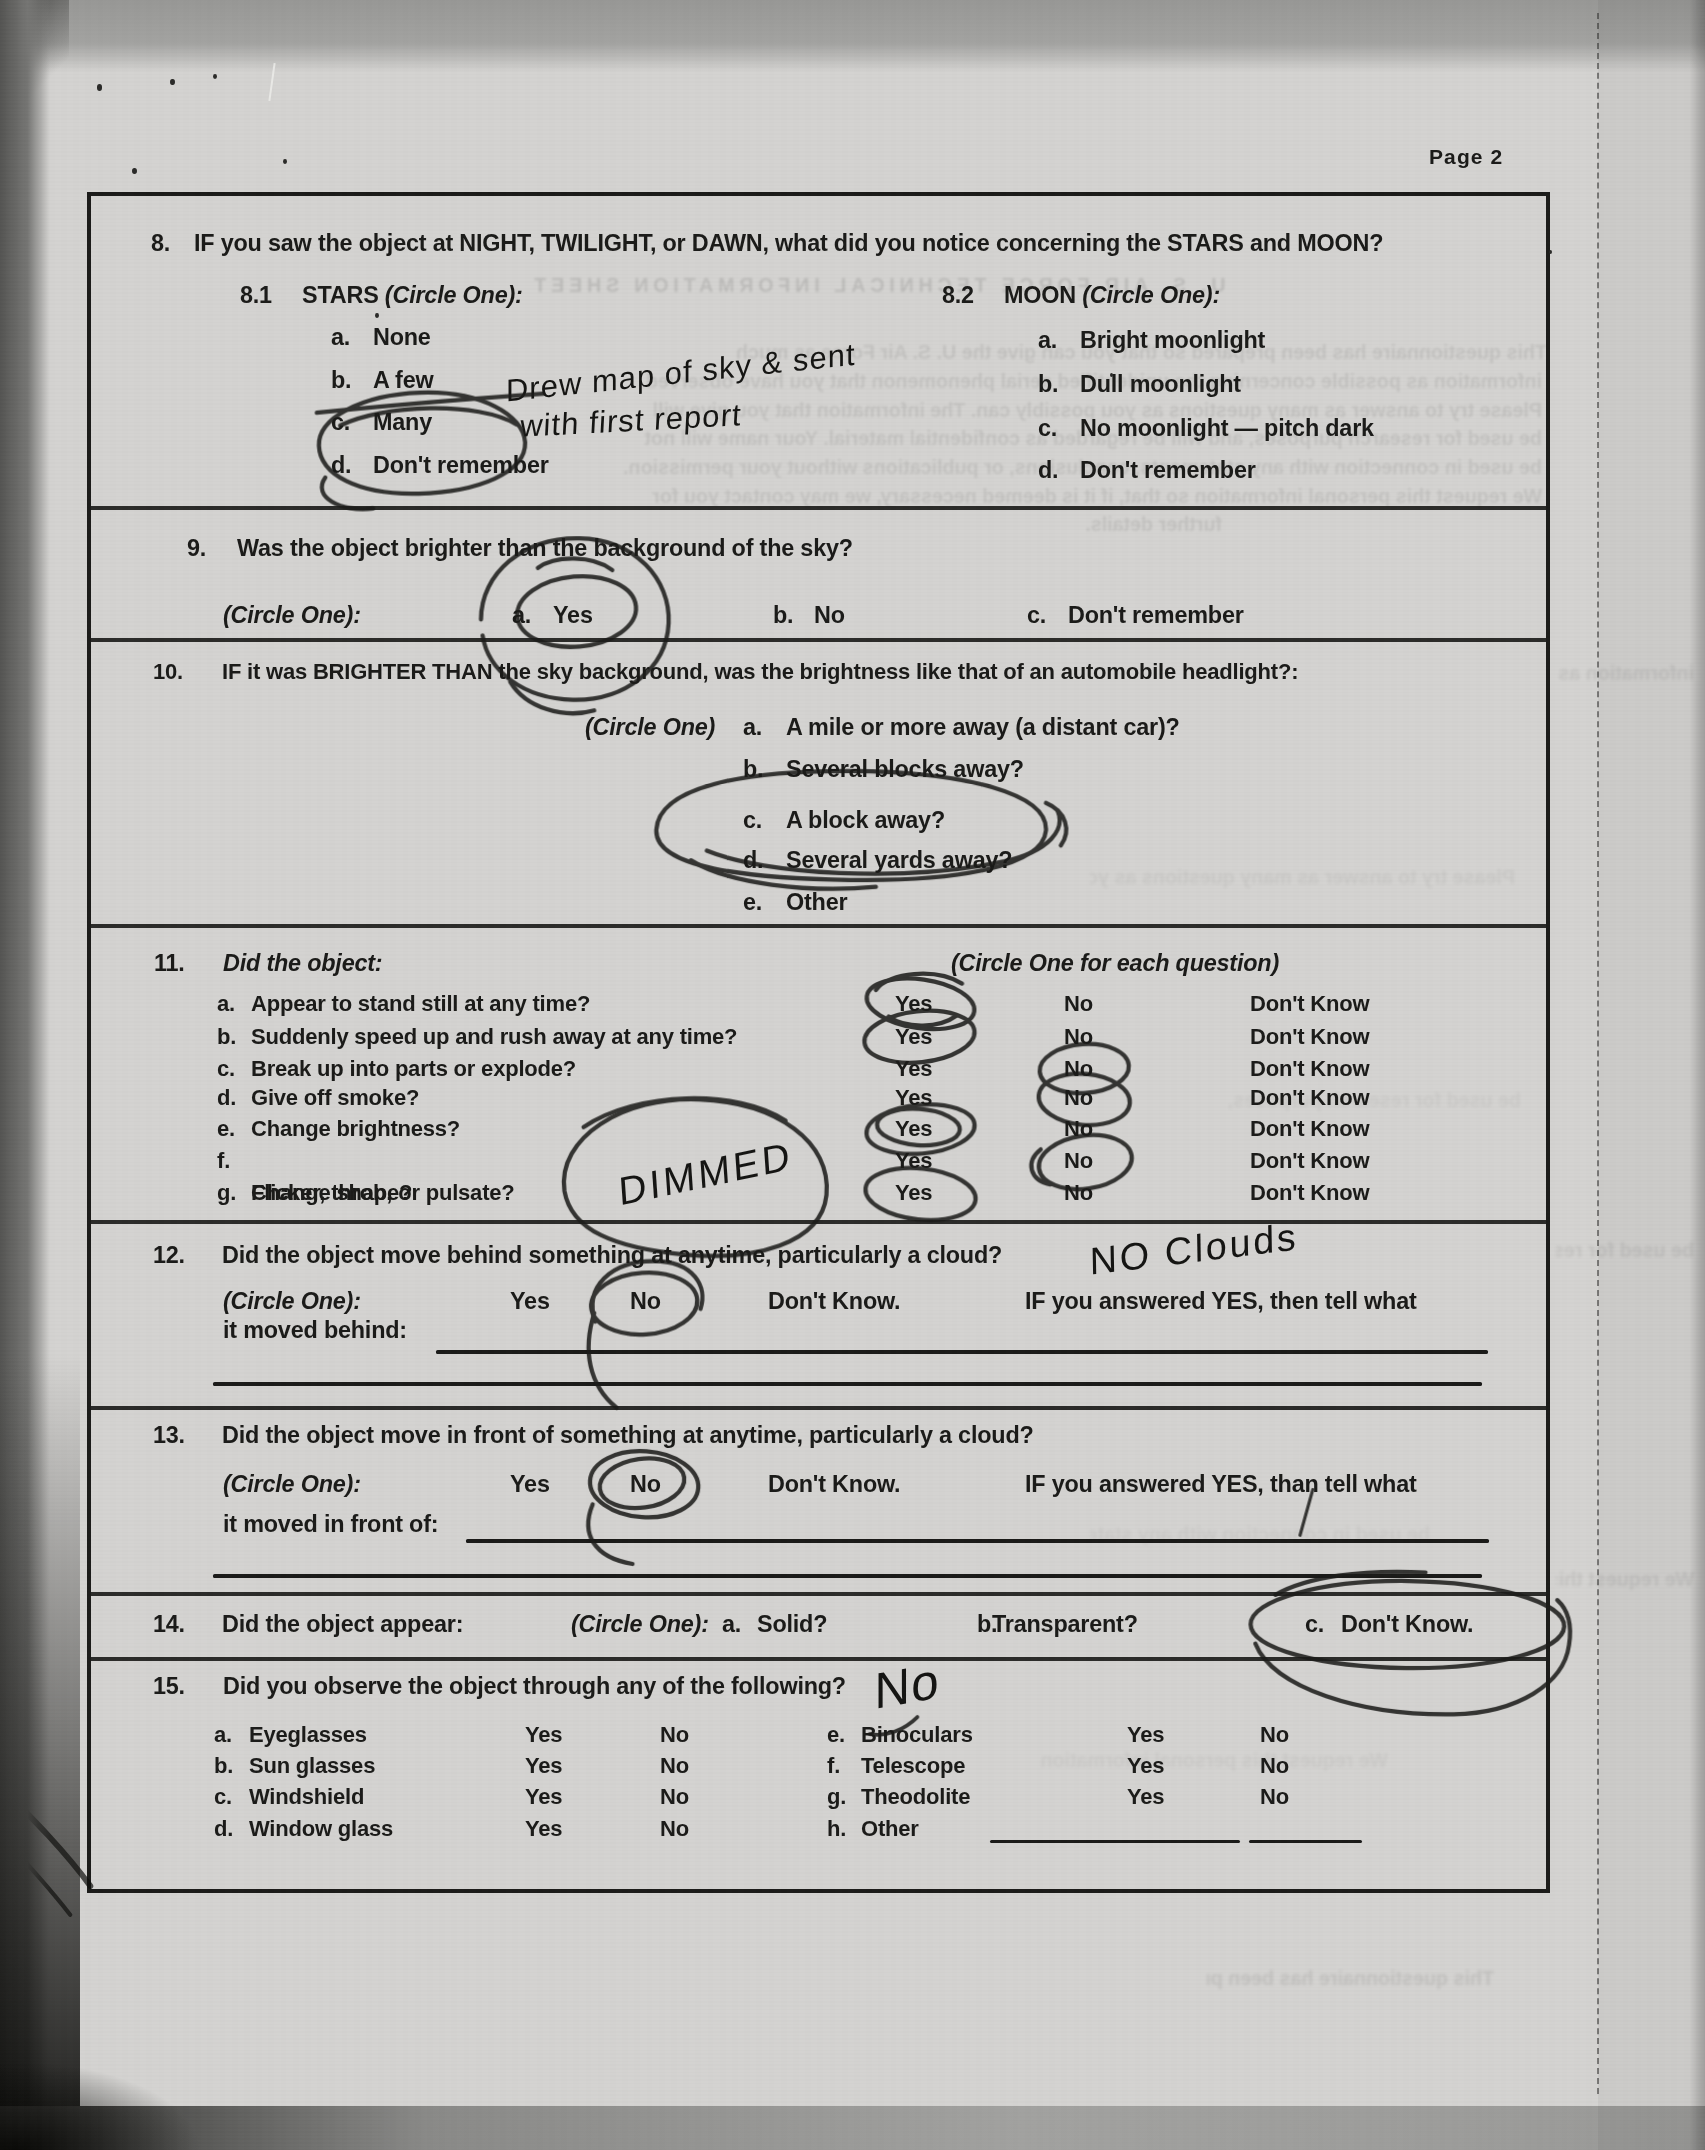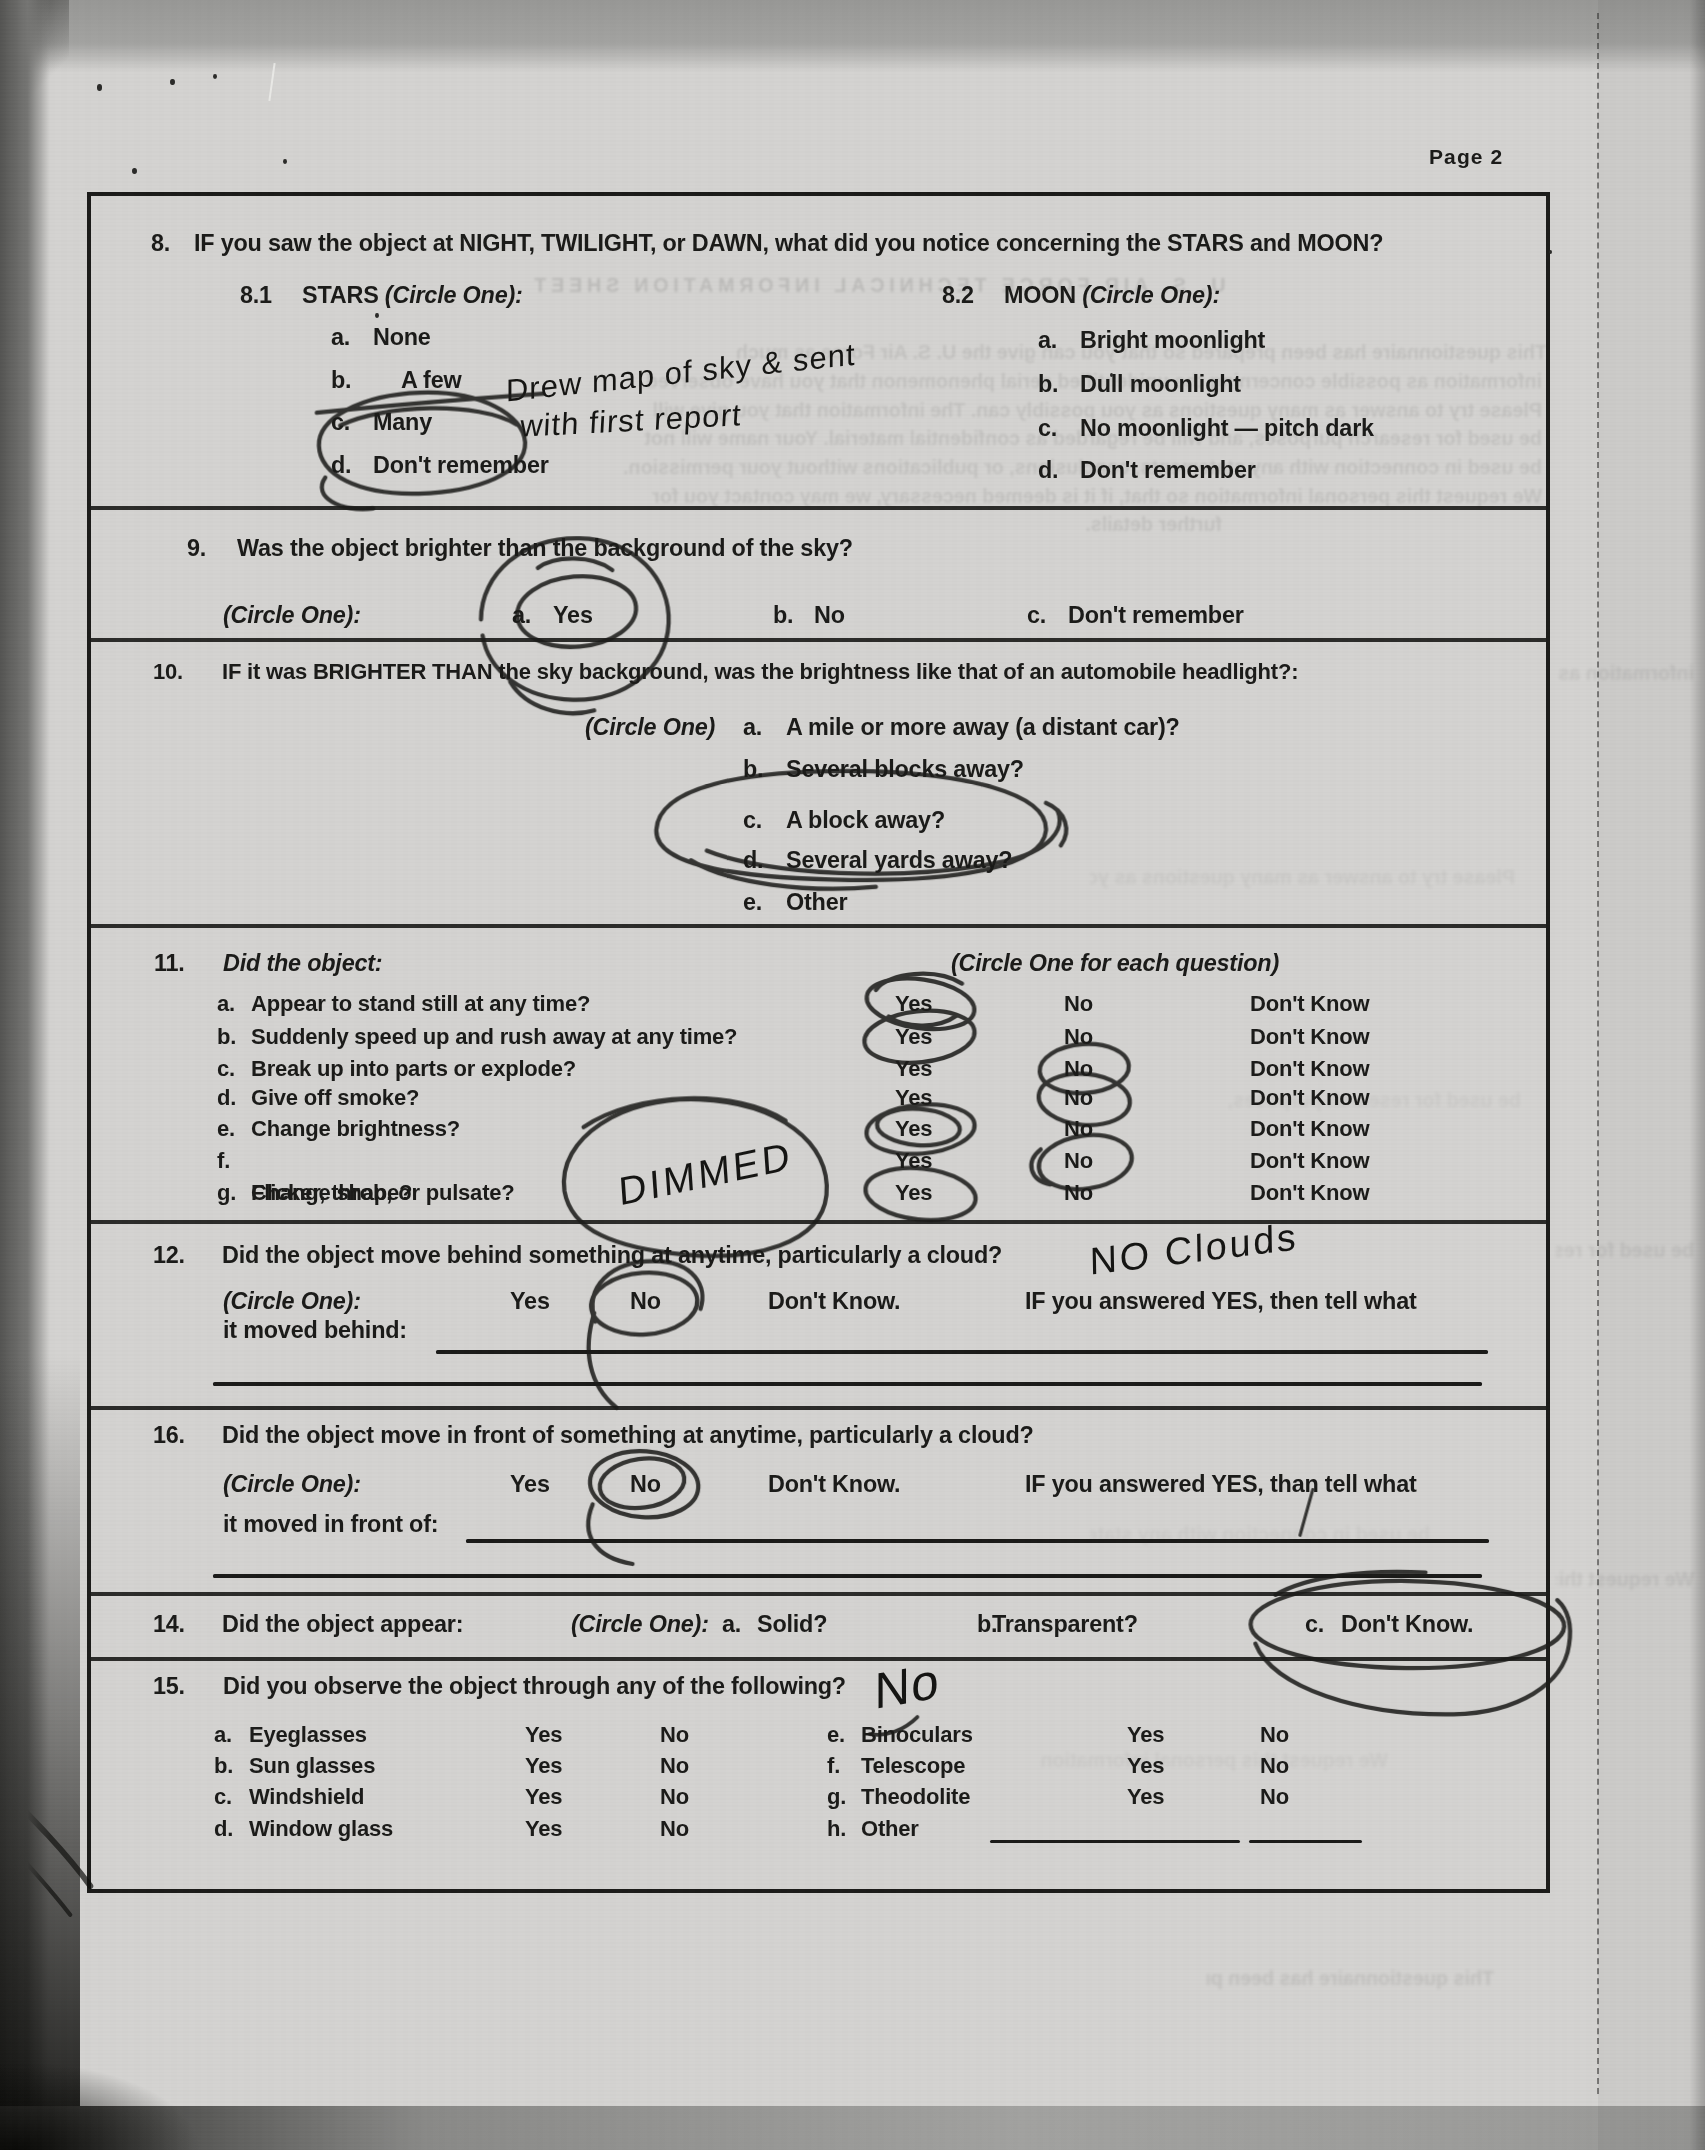--- a/index.html
+++ b/index.html
@@ -77,21 +77,21 @@
   </div>
   <div class="t" style="left:942px;top:282px;">8.2</div>
   <div class="t" style="left:1004px;top:282px;">
     <span>MOON</span>
     <span class="it">(Circle One):</span>
   </div>
 
   <div class="t" style="left:331px;top:324px;">a.</div>
   <div class="t" style="left:373px;top:324px;">None</div>
   <div class="t" style="left:331px;top:367px;">b.</div>
-  <div class="t" style="left:373px;top:367px;margin-left:28px;">A few</div>
+  <div class="t" style="left:373px;top:367px;">A few</div>
   <div class="t" style="left:331px;top:409px;">c.</div>
   <div class="t" style="left:373px;top:409px;">Many</div>
   <div class="t" style="left:331px;top:452px;">d.</div>
   <div class="t" style="left:373px;top:452px;">Don't remember</div>
 
   <div class="t" style="left:1038px;top:327px;">a.</div>
   <div class="t" style="left:1080px;top:327px;">Bright moonlight</div>
   <div class="t" style="left:1038px;top:371px;">b.</div>
   <div class="t" style="left:1080px;top:371px;">Dull moonlight</div>
   <div class="t" style="left:1038px;top:415px;">c.</div>
@@ -179,21 +179,21 @@
   <div class="hand" style="left:1089px;top:1228px;font-size:38px;letter-spacing:2.7px;transform:rotate(-7deg) skewX(-6deg);">NO Clouds</div>
   <div class="t it" style="left:223px;top:1288px;">(Circle One):</div>
   <div class="t" style="left:510px;top:1288px;">Yes</div>
   <div class="t" style="left:630px;top:1288px;">No</div>
   <div class="t" style="left:768px;top:1288px;">Don't Know.</div>
   <div class="t" style="left:1025px;top:1288px;">IF you answered YES, then tell what</div>
   <div class="t" style="left:223px;top:1317px;">it moved behind:</div>
   <div class="rule" style="left:436px;top:1350px;width:1052px;"></div>
   <div class="rule" style="left:213px;top:1382px;width:1269px;"></div>
 
-  <div class="t" style="left:153px;top:1422px;">16.</div>
+  <div class="t" style="left:153px;top:1422px;">13.</div>
   <div class="t" style="left:222px;top:1422px;">Did the object move in front of something at anytime, particularly a cloud?</div>
   <div class="t it" style="left:223px;top:1471px;">(Circle One):</div>
   <div class="t" style="left:510px;top:1471px;">Yes</div>
   <div class="t" style="left:630px;top:1471px;">No</div>
   <div class="t" style="left:768px;top:1471px;">Don't Know.</div>
   <div class="t" style="left:1025px;top:1471px;">IF you answered YES, than tell what</div>
   <div class="t" style="left:223px;top:1511px;">it moved in front of:</div>
   <div class="rule" style="left:466px;top:1539px;width:1023px;"></div>
   <div class="rule" style="left:213px;top:1574px;width:1269px;"></div>
 

